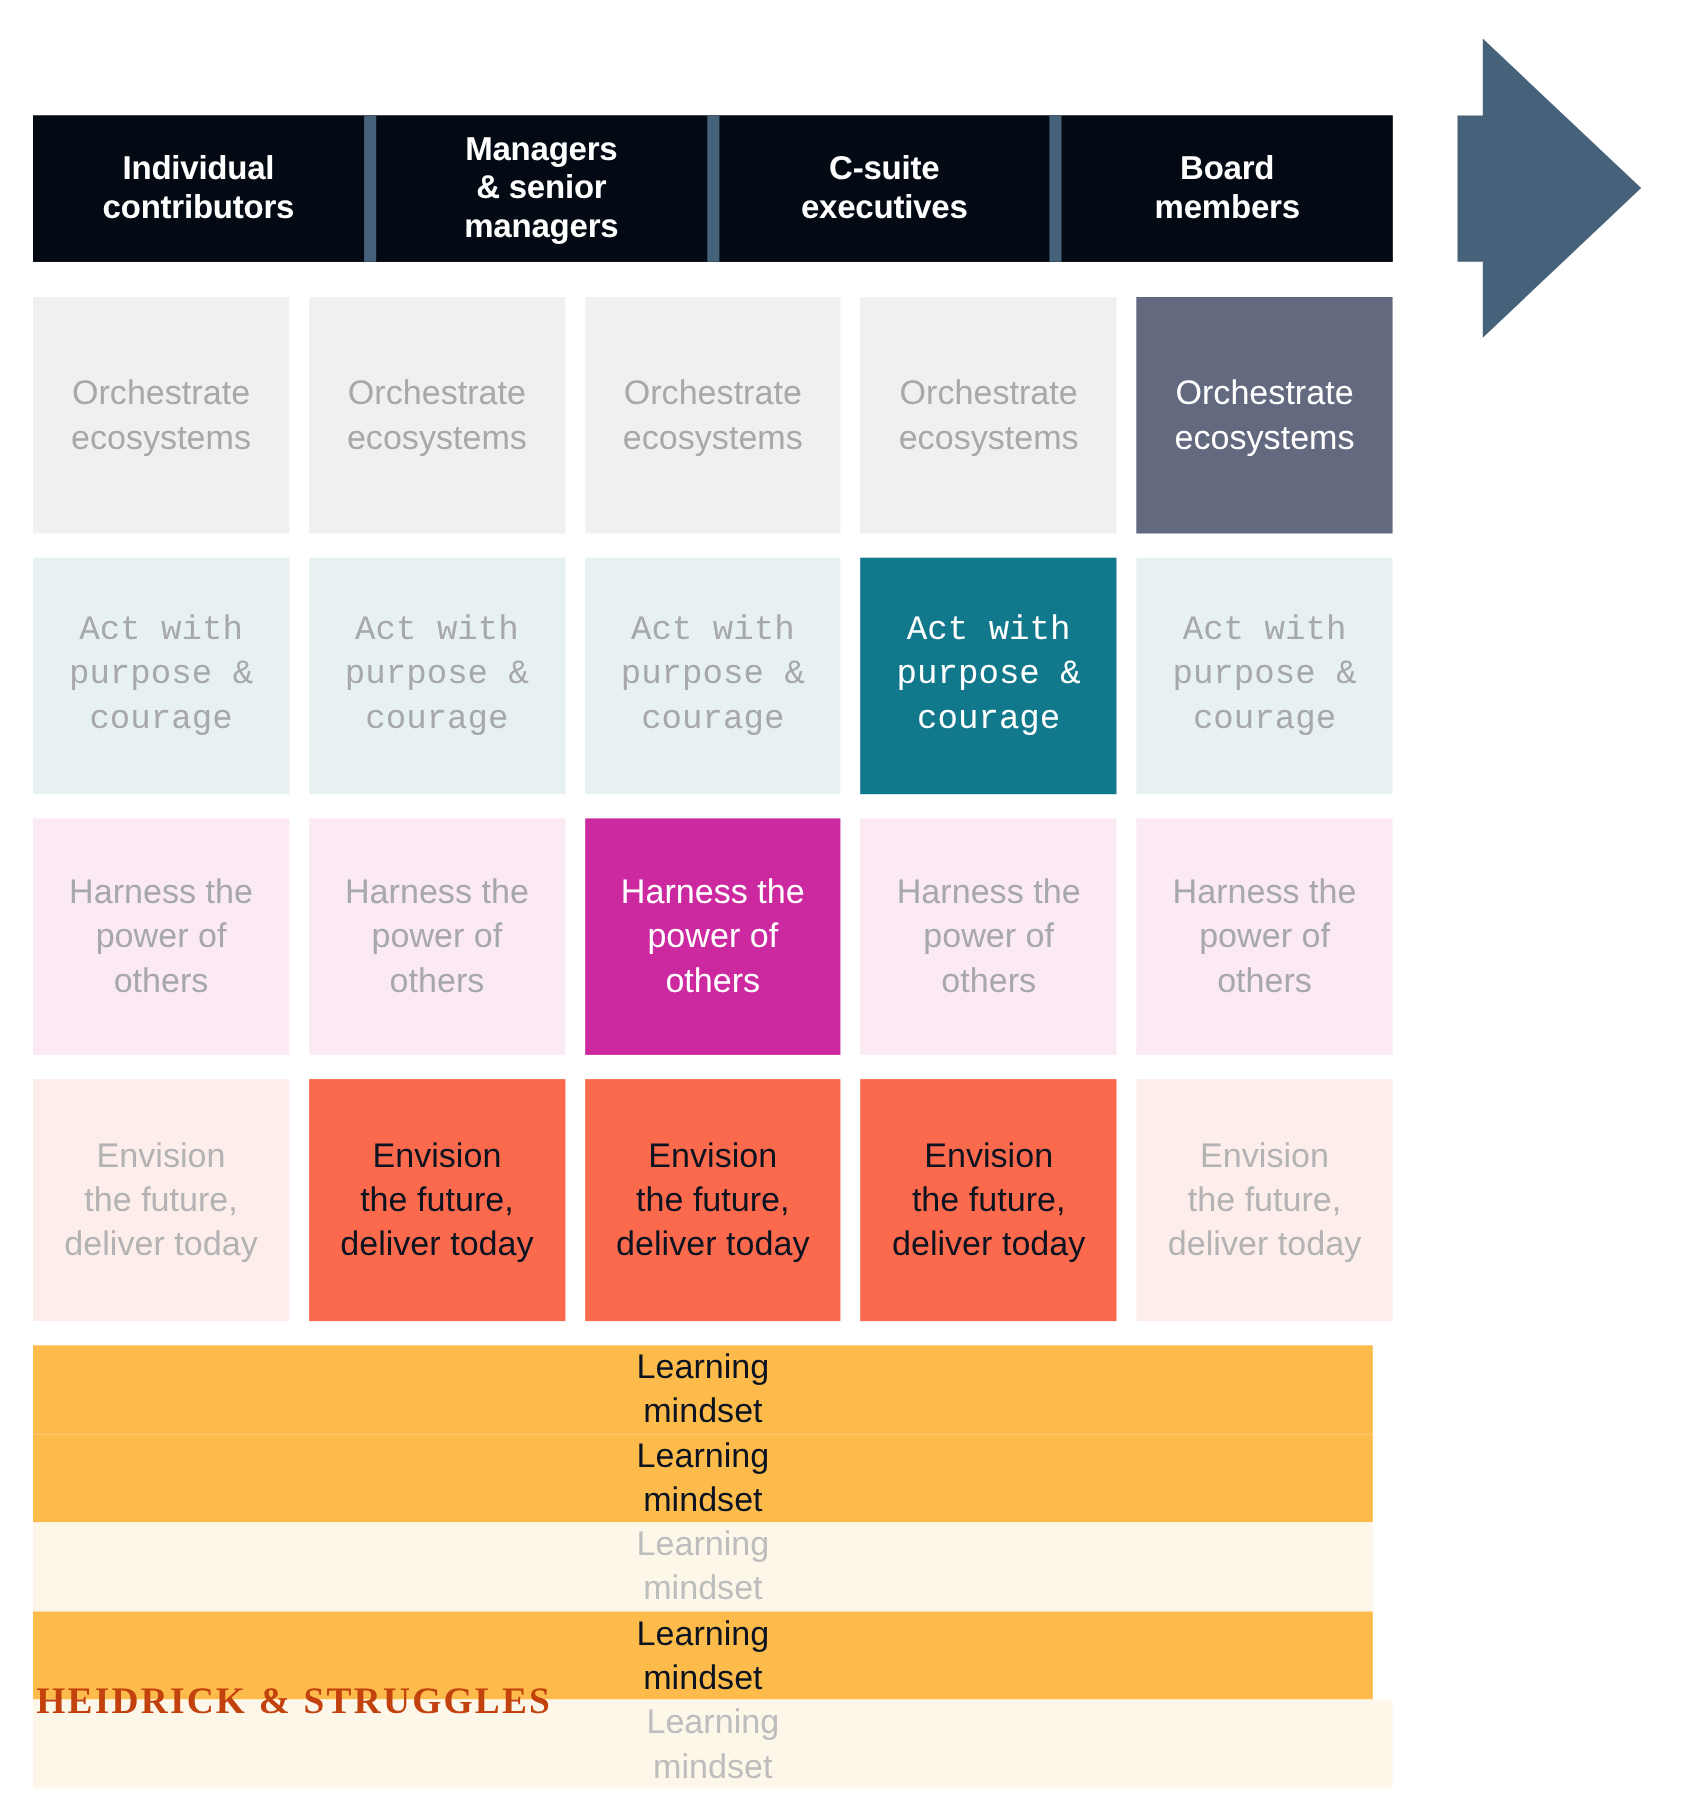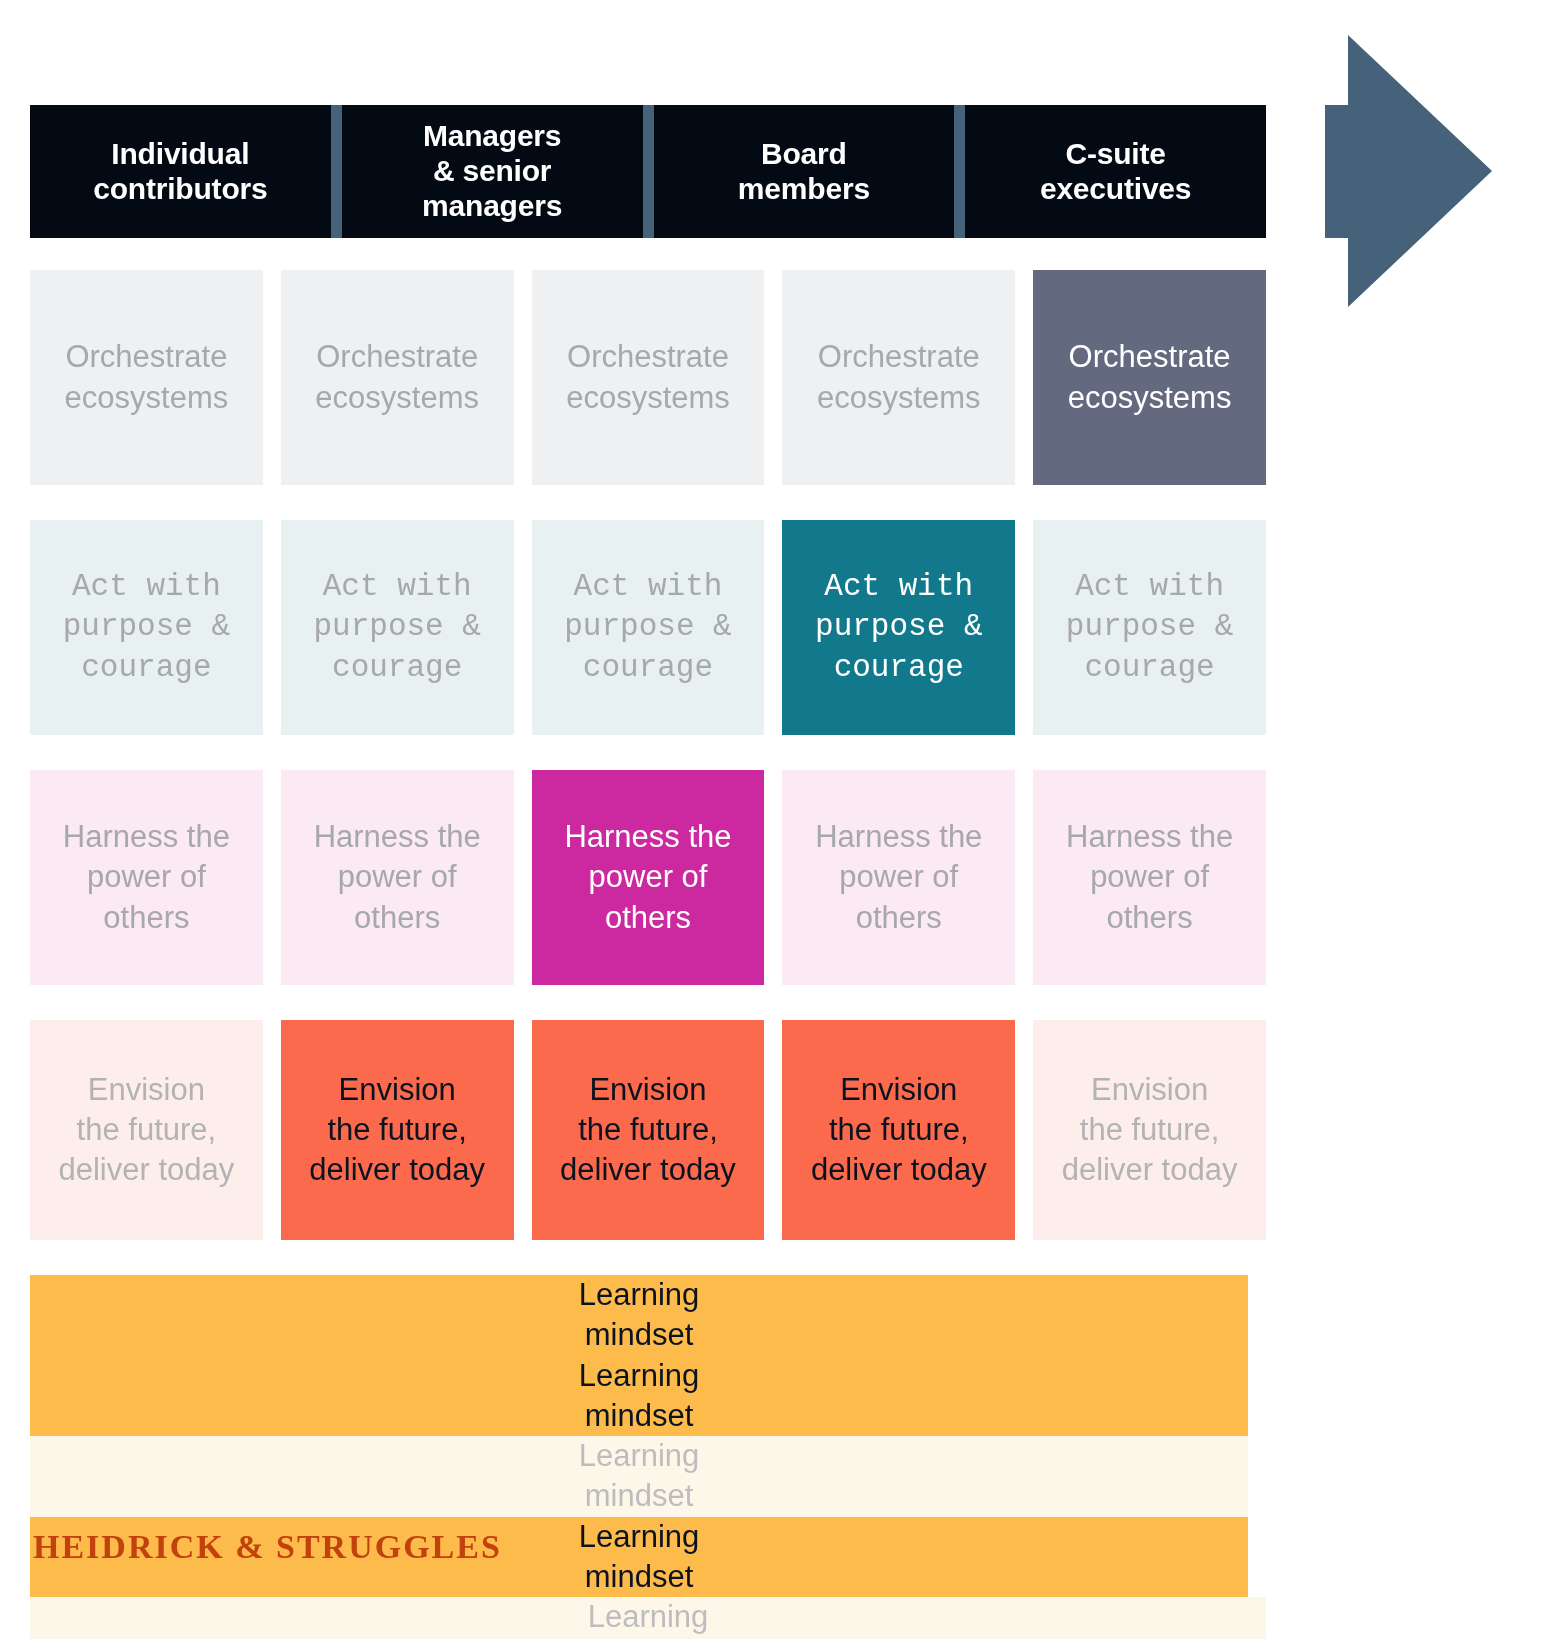--- a/index.html
+++ b/index.html
@@ -65,21 +65,21 @@
   
   .grid {
     position: absolute;
     left: 30px;
     top: 270px;
     width: 1236px;
   }
   .grid-row {
     display: flex;
     width: 100%;
-    margin-bottom: 35px;
+    margin-bottom: 22px;
   }
   .grid-row.r1 { height: 215px; }
   .grid-row.r2 { height: 215px; font-family: Liberation Mono, monospace; }
   .grid-row.r3 { height: 215px; }
   .grid-row.r4 { height: 220px; }
   .grid-row.r5 { height: 220px; margin-bottom: 0; flex-direction: column; }
 
   .cell {
     flex: 1 1 0;
     margin-right: 18px;
@@ -137,27 +137,27 @@
     <div class="header-cell">
       <span class="header-label">Individual
 contributors</span>
     </div>
     <div class="header-cell">
       <span class="header-label">Managers
 &amp; senior
 managers</span>
     </div>
     <div class="header-cell">
+      <span class="header-label">C-suite
+executives</span>
+    </div>
+    <div class="header-cell">
       <span class="header-label">Board
 members</span>
     </div>
-    <div class="header-cell">
-      <span class="header-label">C-suite
-executives</span>
-    </div>
   </div>
 
   <div class="grid">
 
     <div class="grid-row r1">
       <div class="cell">
           <span class="cell-label">Orchestrate
 ecosystems</span>
         </div>
       <div class="cell">

